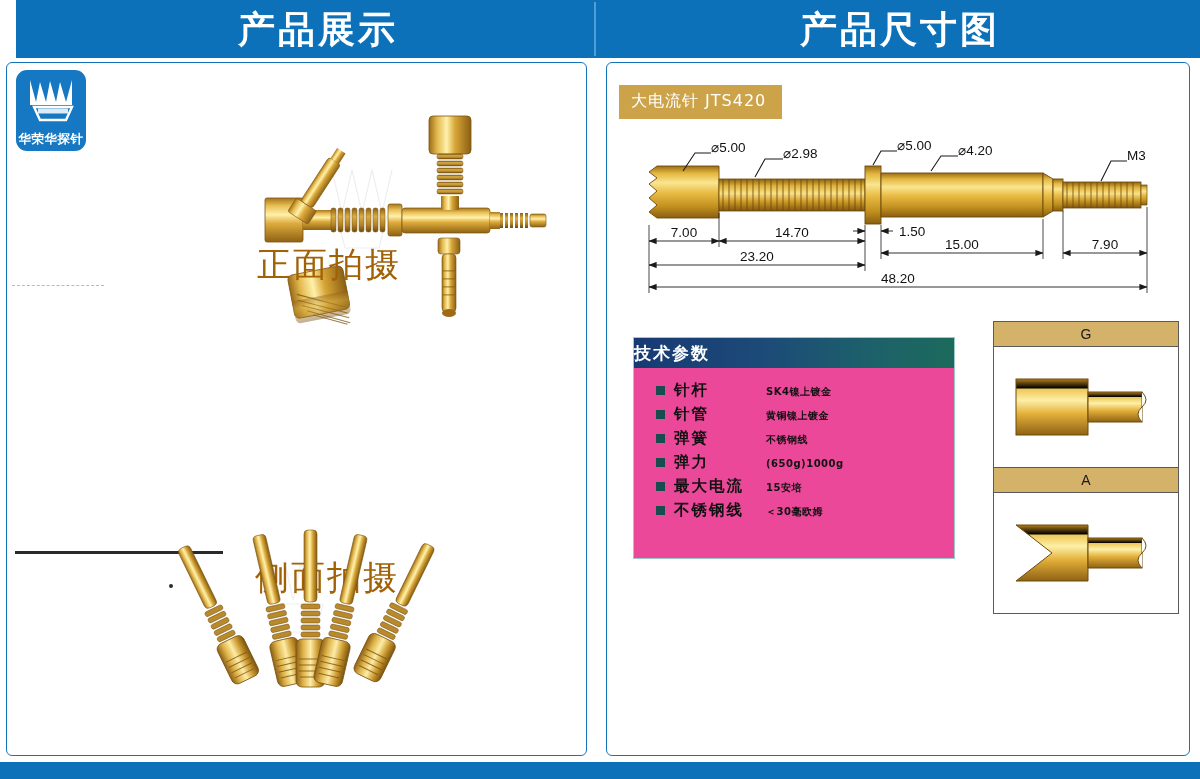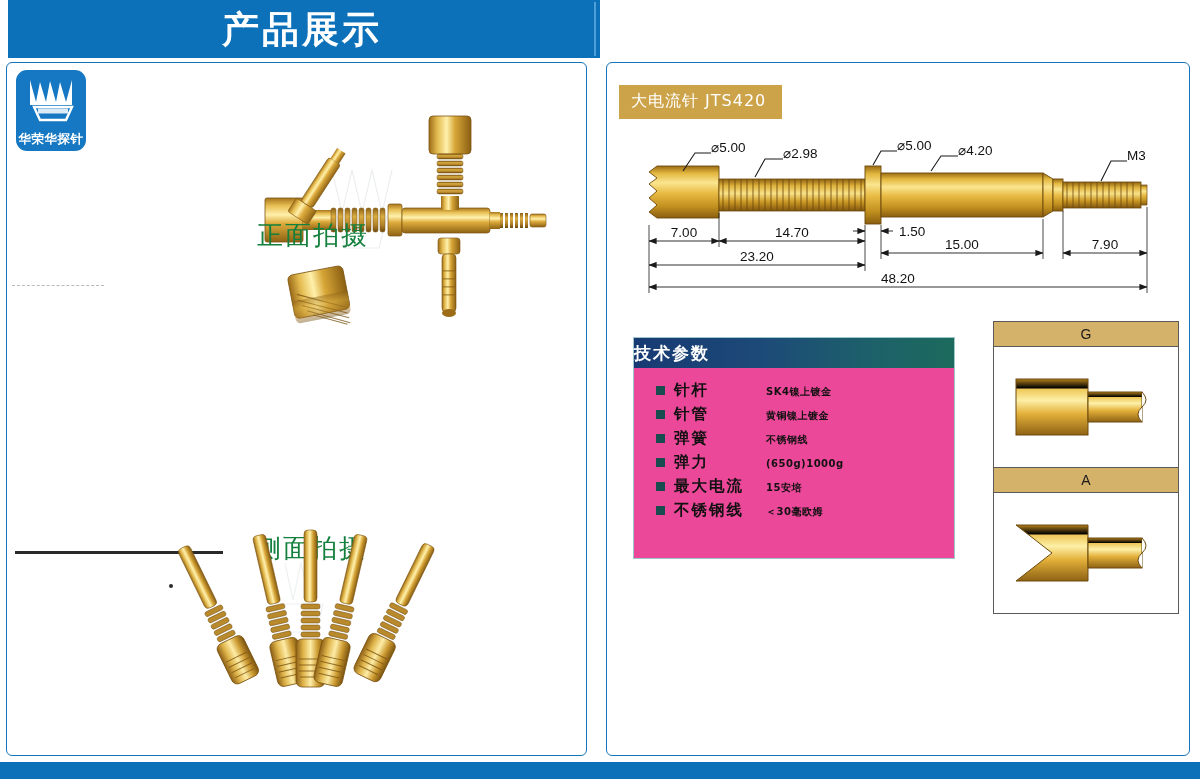--- a/index.html
+++ b/index.html
@@ -13,21 +13,21 @@
     position: relative;
   }
   .page { position: absolute; inset: 0; background: #ffffff; }
 
   
   .header-bar {
     position: absolute; top: 0; height: 58px;
     background: #0d71b9;
     display: flex; align-items: center; justify-content: center;
   }
-  .header-left  { left: 8px;   width: 588px; }
+  .header-left  { left: 16px;   width: 588px; padding-left: 8px; }
   .header-right { left: 600px; width: 600px; }
   .header-title {
     color: #ffffff;
     font-size: 37px;
     font-weight: 700;
     letter-spacing: 3px;
     line-height: 1;
     font-family: "DejaVu Sans", "Liberation Sans", sans-serif;
   }
   .header-gap {
@@ -77,26 +77,27 @@
     font-size: 12.5px;
     font-weight: 700;
     letter-spacing: 0.5px;
     font-family: "DejaVu Sans", sans-serif;
     margin-top: 33px;
   }
 
   
   .caption {
     position: absolute;
-    font-size: 26px;
-    color: #15803d;
+    font-size: 34px;
+    color: #a16207;
     font-weight: 500;
     letter-spacing: 2px;
     font-family: "DejaVu Sans", "Liberation Sans", sans-serif;
     white-space: nowrap;
+    margin-top: 24px;
   }
   .caption-front { left: 250px; top: 155px; }
   .caption-side  { left: 248px; top: 468px; }
 
   .rule-side {
     position: absolute; left: 8px; top: 488px; width: 208px; height: 2.5px;
     background: #2a2a2a;
   }
   .dashed-artifact {
     position: absolute; left: 5px; top: 222px; width: 92px; height: 0;
@@ -179,20 +180,23 @@
   svg { display: block; }
 </style>
 </head>
 <body>
 
 <div class="page">
 
   <div class="header-gap"></div>
   <div class="header-bar header-left">
     <span class="header-title">产品展示</span>
+  </div>
+  <div class="header-bar header-right">
+    <span class="header-title">产品尺寸图</span>
   </div>
   <div class="header-divider"></div>
 
   <div class="panel panel-left">
 
     <div class="dashed-artifact"></div>
 
     <div class="photo" style="left:150px; top:35px;">
       <svg width="420" height="310" viewBox="0 0 420 310">
         <defs>

